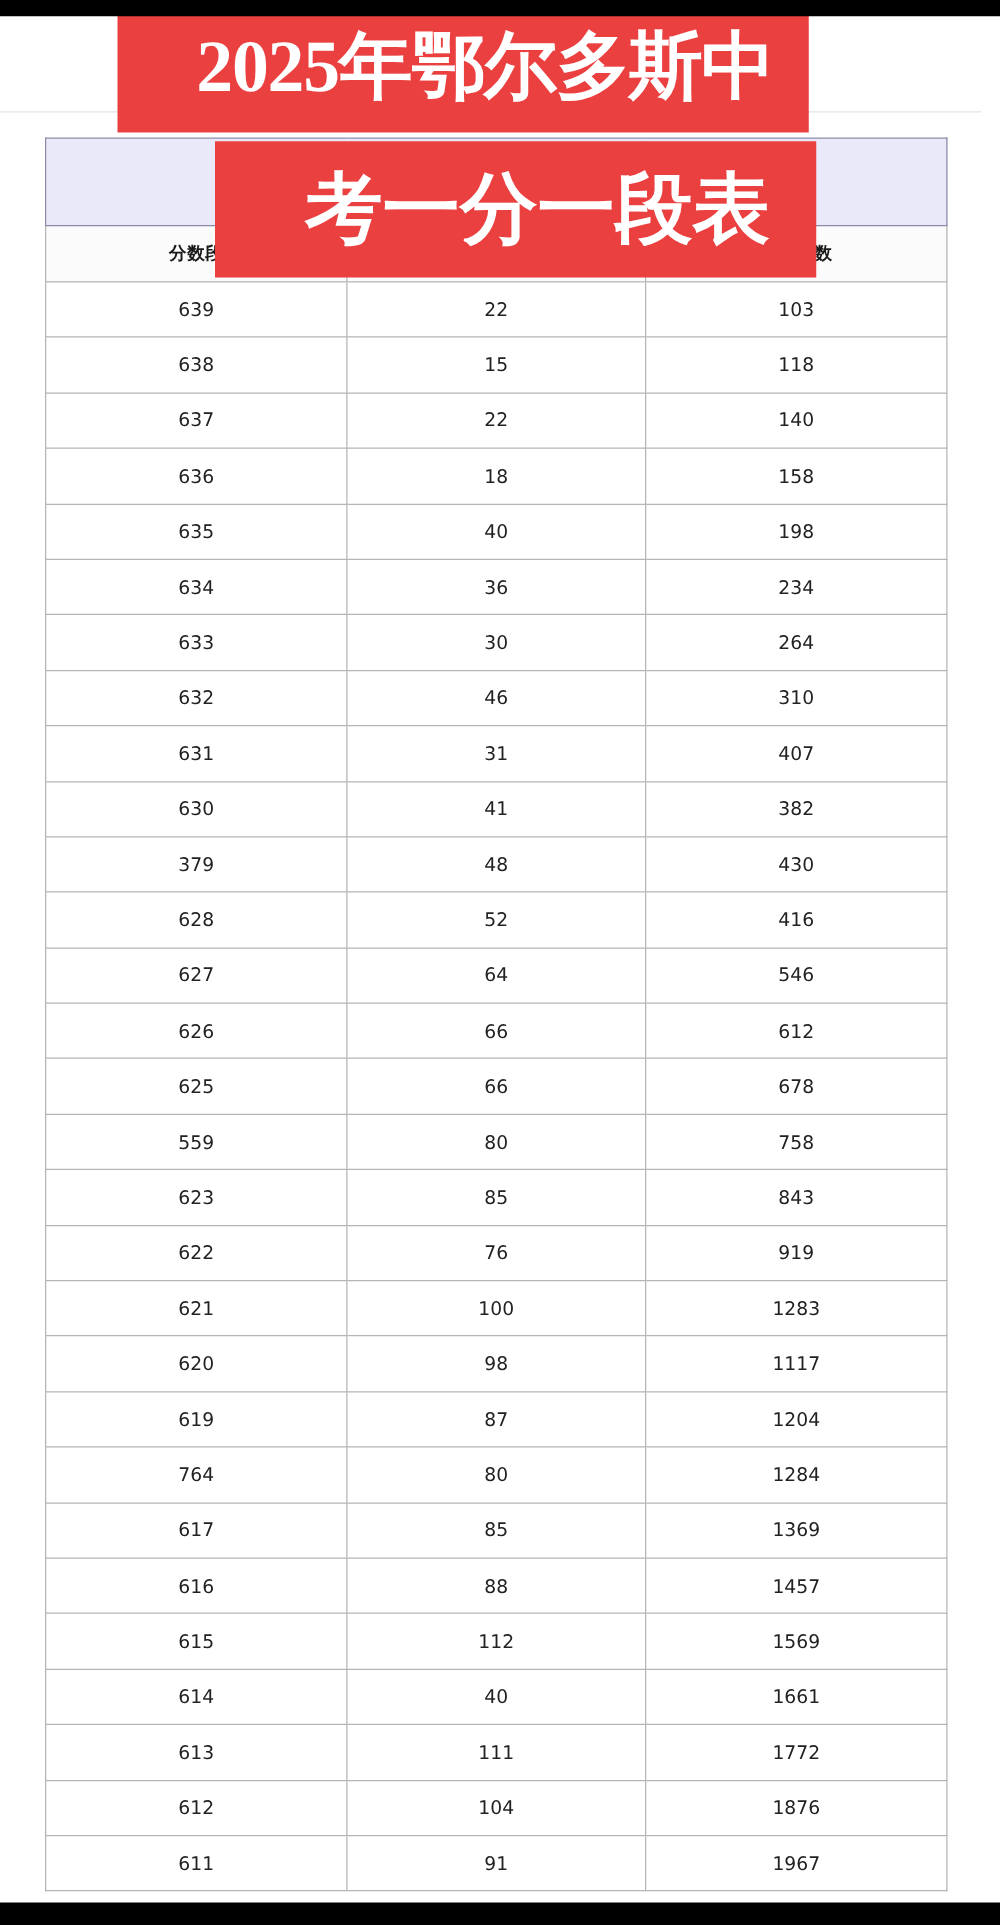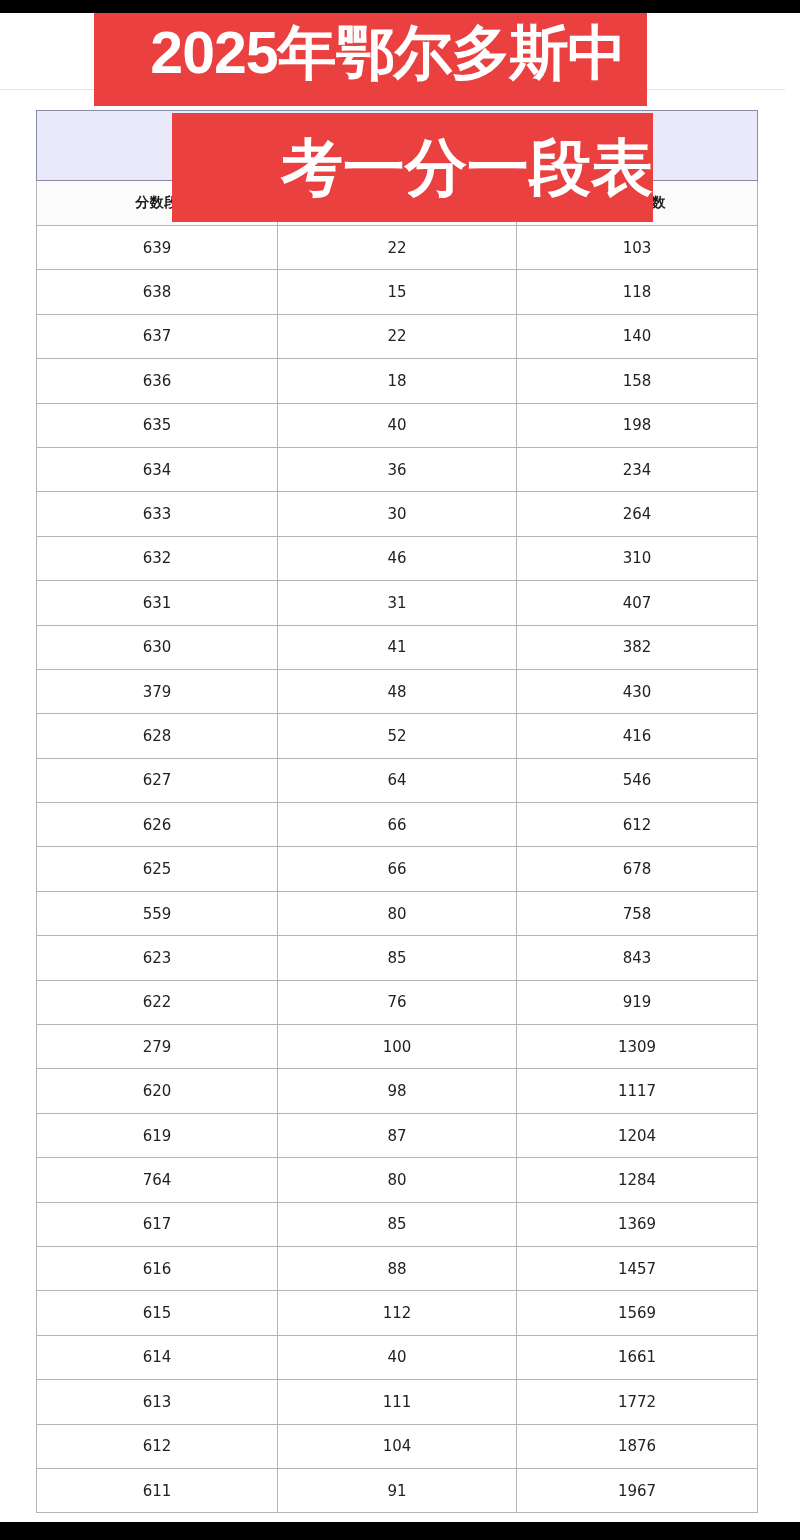--- a/index.html
+++ b/index.html
@@ -116,39 +116,39 @@
     align-items: center;
     justify-content: center;
     overflow: hidden;
   }
 
   .banner span {
     color: #ffffff;
     font-weight: bold;
     white-space: nowrap;
     line-height: 1;
-    font-family: Liberation Sans, sans-serif;
+    font-family: Liberation Serif, serif;
     text-shadow:
        2px 0 0 #eb4040, -2px 0 0 #eb4040,
        0 2px 0 #eb4040, 0 -2px 0 #eb4040;
     margin-left: 35px;
   }
 
   .banner-1 {
     left: 94px; top: 0px;
     width: 553px; height: 106px;
   }
   .banner-1 span {
     font-size: 59px;
     letter-spacing: -1px;
   }
 
   .banner-2 {
     left: 172px; top: 113px;
-    width: 481px; height: 109px; justify-content: flex-end;
+    width: 481px; height: 109px;
   }
   .banner-2 span {
     font-size: 62px;
     letter-spacing: 0px;
   }
 </style>
 </head>
 <body>
 
 <div id="screen">
@@ -257,23 +257,23 @@
             <td>623</td>
             <td>85</td>
             <td>843</td>
           </tr>
           <tr class="data">
             <td>622</td>
             <td>76</td>
             <td>919</td>
           </tr>
           <tr class="data">
-            <td>279</td>
+            <td>621</td>
             <td>100</td>
-            <td>1309</td>
+            <td>1283</td>
           </tr>
           <tr class="data">
             <td>620</td>
             <td>98</td>
             <td>1117</td>
           </tr>
           <tr class="data">
             <td>619</td>
             <td>87</td>
             <td>1204</td>

